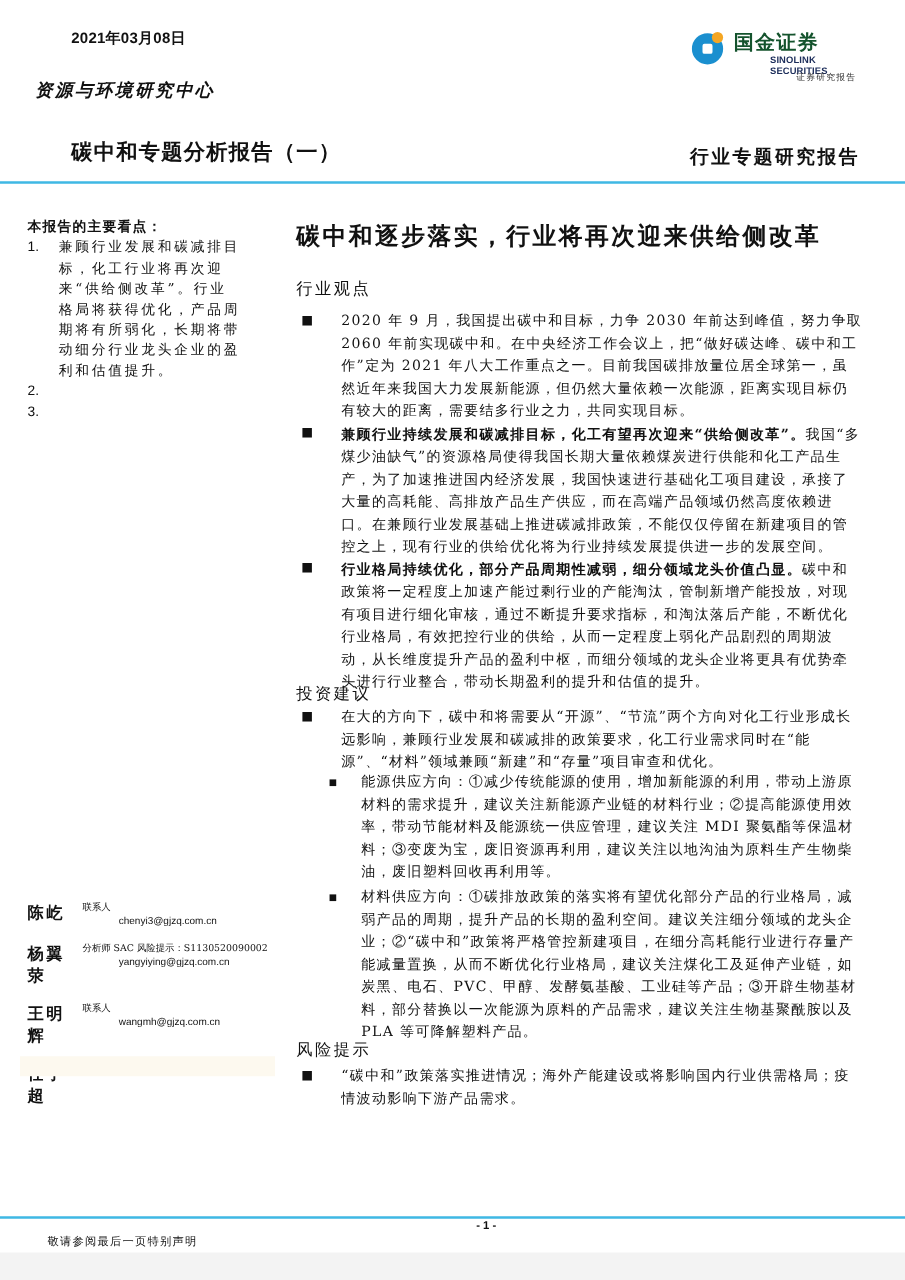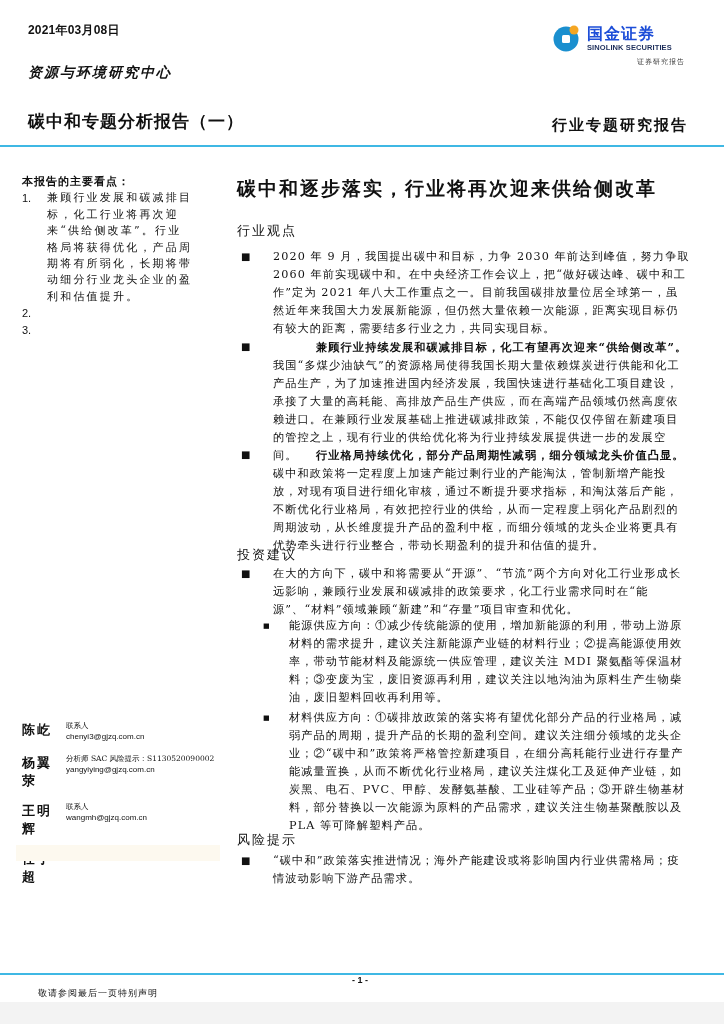--- a/index.html
+++ b/index.html
@@ -2,33 +2,33 @@
 <html><head>
 <meta charset="utf-8">
 <style>
   html, body { margin: 0; padding: 0; }
   body {
     width: 724px; height: 1024px; position: relative; overflow: hidden;
     background: #ffffff; color: #111111;
     font-family: "DejaVu Serif", "Liberation Serif", serif;
   }
   .abs { position: absolute; }
-  .sans { font-family: "Liberation Sans", "DejaVu Sans", sans-serif; }
+  .sans { font-family: "Liberation Sans", "DejaVu Sans", sans-serif; margin-left: 29px; }
 
   
   #hdr-date { left: 28px; top: 22px; font-size: 12px; font-weight: bold; letter-spacing: 0.2px; }
   #hdr-dept { left: 28px; top: 64px; font-size: 14px; font-weight: bold; font-style: italic; letter-spacing: 2px; }
   #hdr-title { left: 28px; top: 110px; font-size: 17px; font-weight: bold; letter-spacing: 1px; }
   #hdr-type { right: 36px; top: 116px; font-size: 15px; font-weight: bold; letter-spacing: 2px; }
   #hdr-rule { left: 0; top: 145px; width: 724px; height: 2px; background: #3fb8e4; }
 
   
   #logo { left: 553px; top: 24px; width: 140px; height: 46px; }
   #logo-mark { position: absolute; left: 0; top: 0; width: 28px; height: 28px; }
-  #logo-cn { position: absolute; left: 34px; top: 0; font-size: 16px; font-weight: bold; color: #1d4ed8; letter-spacing: 1px; font-family: "DejaVu Sans", sans-serif; }
+  #logo-cn { position: absolute; left: 34px; top: 0; font-size: 16px; font-weight: bold; color: #14532d; letter-spacing: 1px; font-family: "DejaVu Sans", sans-serif; }
   #logo-en { position: absolute; left: 34px; top: 19px; font-size: 7.5px; font-weight: bold; color: #1c2d5a; letter-spacing: 0.1px; }
   #logo-sub { position: absolute; right: 8px; top: 33px; font-size: 7px; color: #333; letter-spacing: 1px; }
 
   
   #summary { left: 22px; top: 174px; width: 172px; font-size: 11px; line-height: 16.4px; }
   #summary-title { font-weight: bold; letter-spacing: 1px; }
   .sum-item { display: flex; letter-spacing: 2.2px; }
   .sum-num { width: 25px; flex: none; font-family: "Liberation Sans", sans-serif; letter-spacing: 0; }
   .sum-text { flex: 1; }
 
@@ -38,21 +38,21 @@
   .an-role { font-size: 7.5px; line-height: 11px; }
   .an-email { font-size: 8px; line-height: 11px; }
   #cream { left: 16px; top: 845px; width: 204px; height: 16px; background: #fdf9ef; }
 
   
   #main-title { left: 237px; top: 176px; font-size: 19px; font-weight: bold; letter-spacing: 2px; }
   .sec-h { position: absolute; font-size: 13px; font-weight: normal; letter-spacing: 2px; }
   .bullet { position: absolute; display: flex; font-size: 11.2px; line-height: 18px; letter-spacing: 1.1px; }
   .b-mark { width: 32px; flex: none; font-size: 10px; padding-left: 3px; }
   .b-text { flex: 1; }
-  .b-text b { font-weight: bold; margin-left: 43px; }
+  .b-text b { font-weight: bold; }
   .sub-bullet { position: absolute; display: flex; font-size: 11.2px; line-height: 18px; letter-spacing: 1.1px; }
   .sb-mark { width: 26px; flex: none; font-size: 7px; padding-top: 0px; }
 
   
   #ftr-rule { left: 0; top: 973px; width: 724px; height: 2px; background: #3fb8e4; }
   #ftr-page { left: 352px; top: 975px; font-size: 9px; font-weight: bold; }
   #ftr-note { left: 38px; top: 987px; font-size: 9px; letter-spacing: 1px; }
   #ftr-band { left: 0; top: 1002px; width: 724px; height: 22px; background: #f3f3f3; }
 </style>
 </head>

